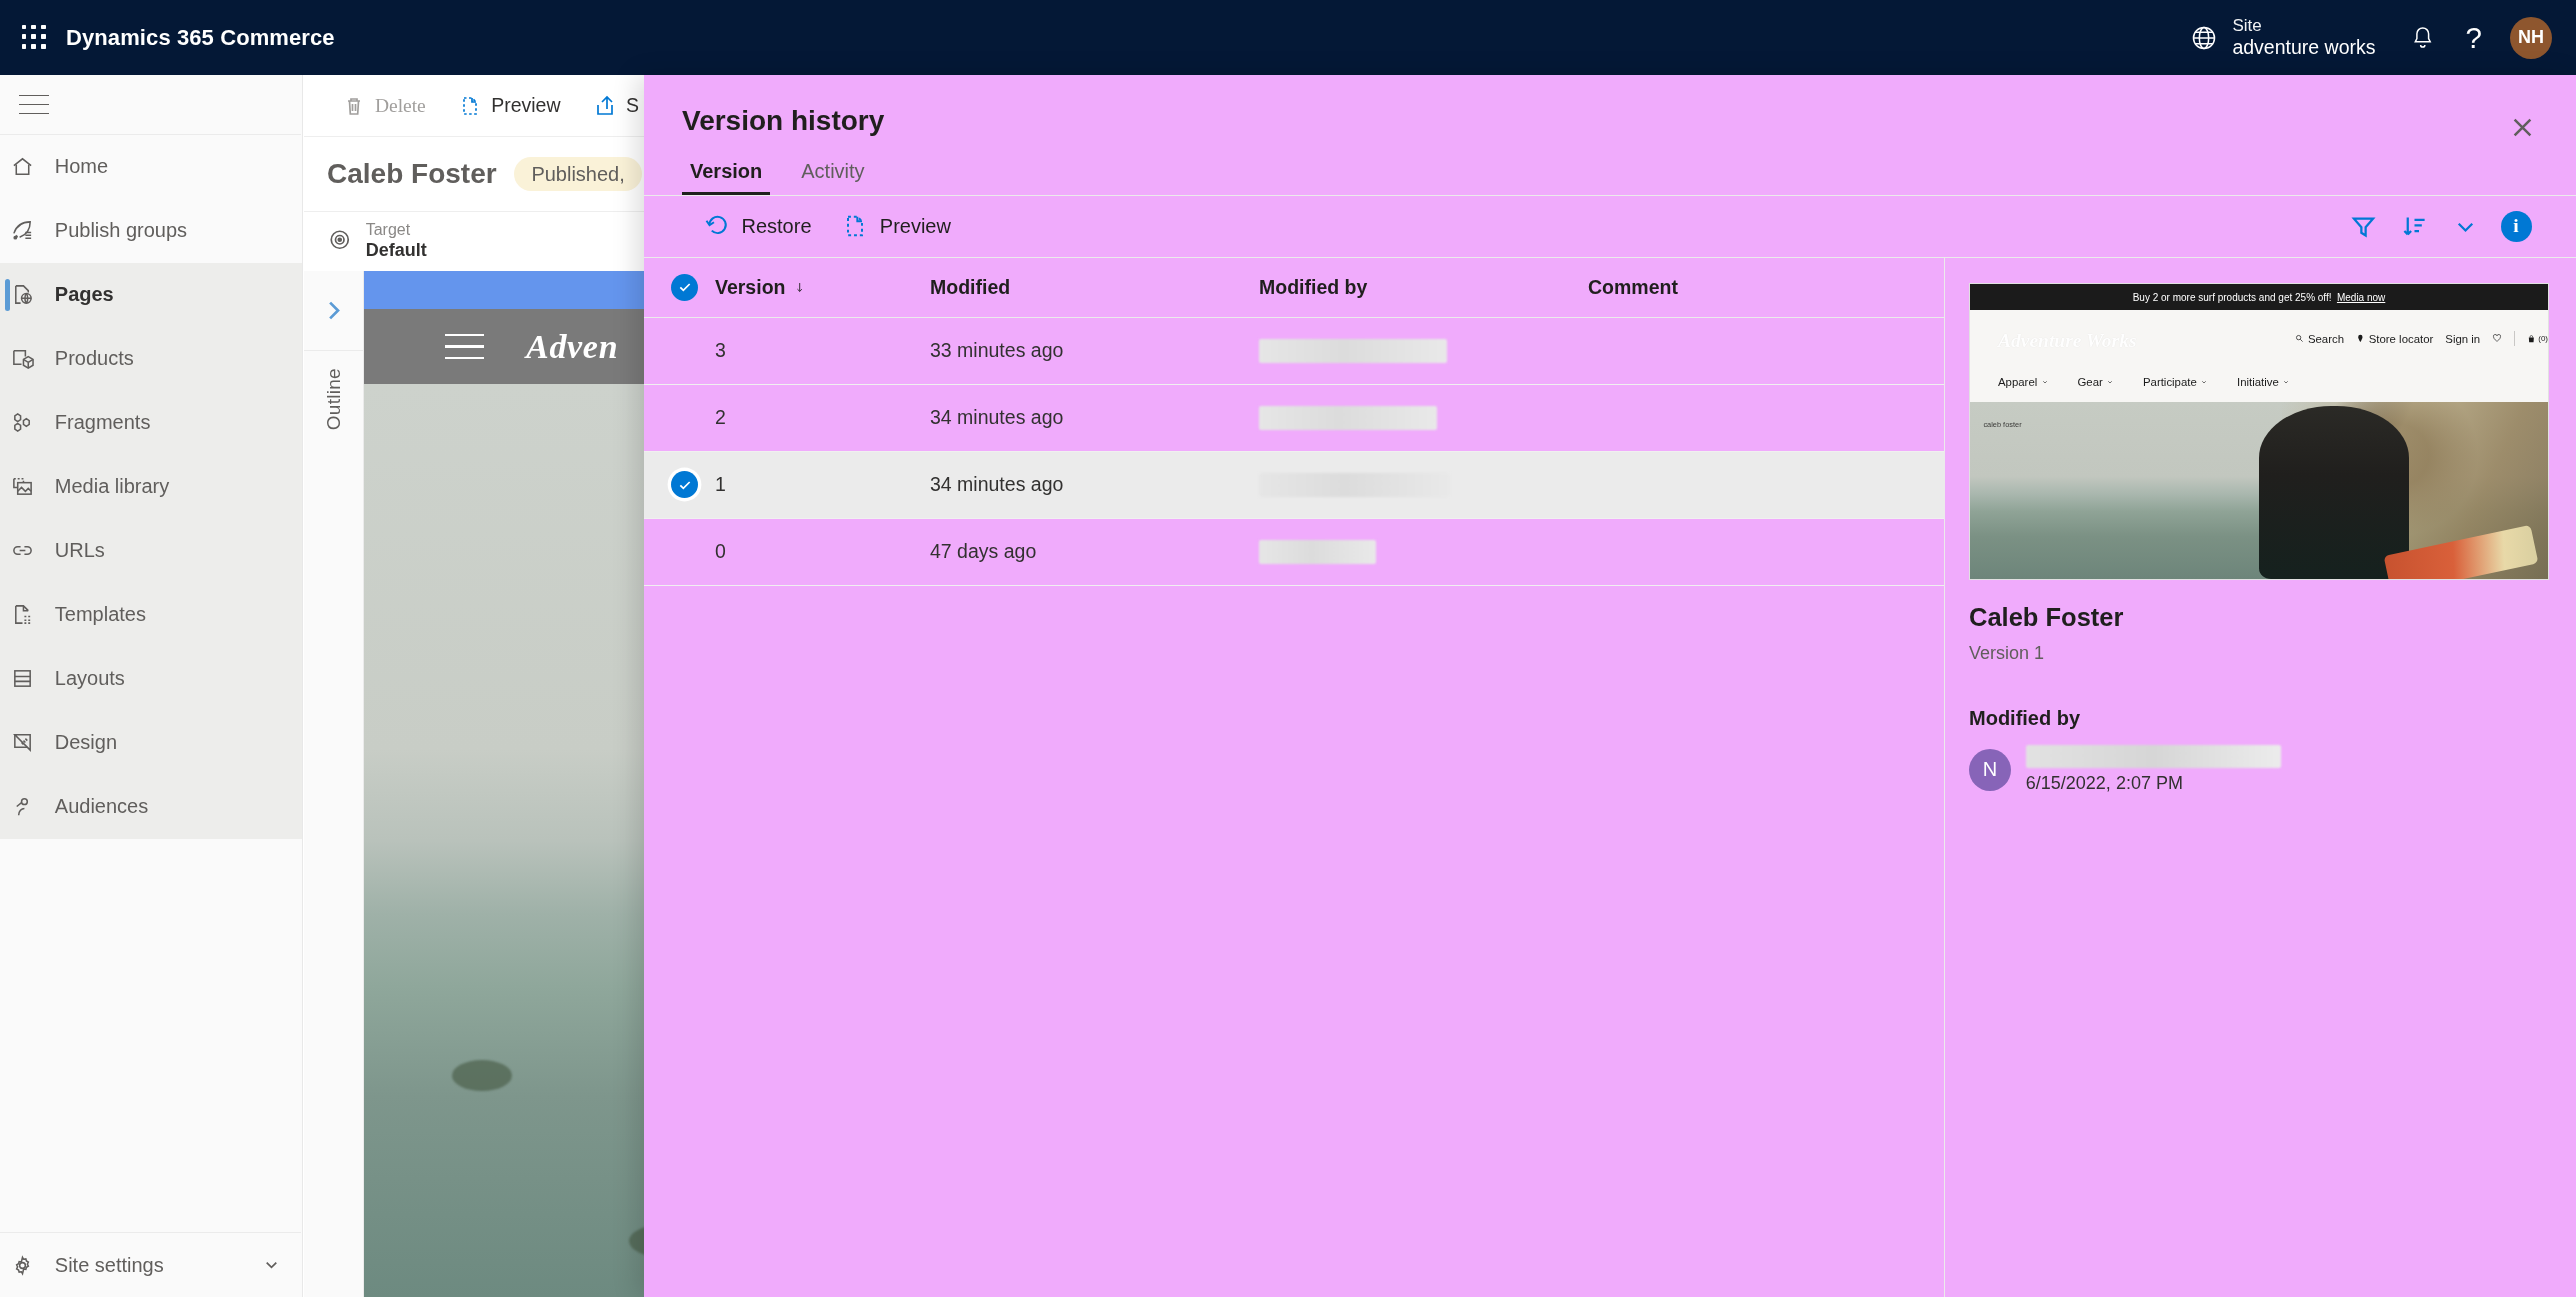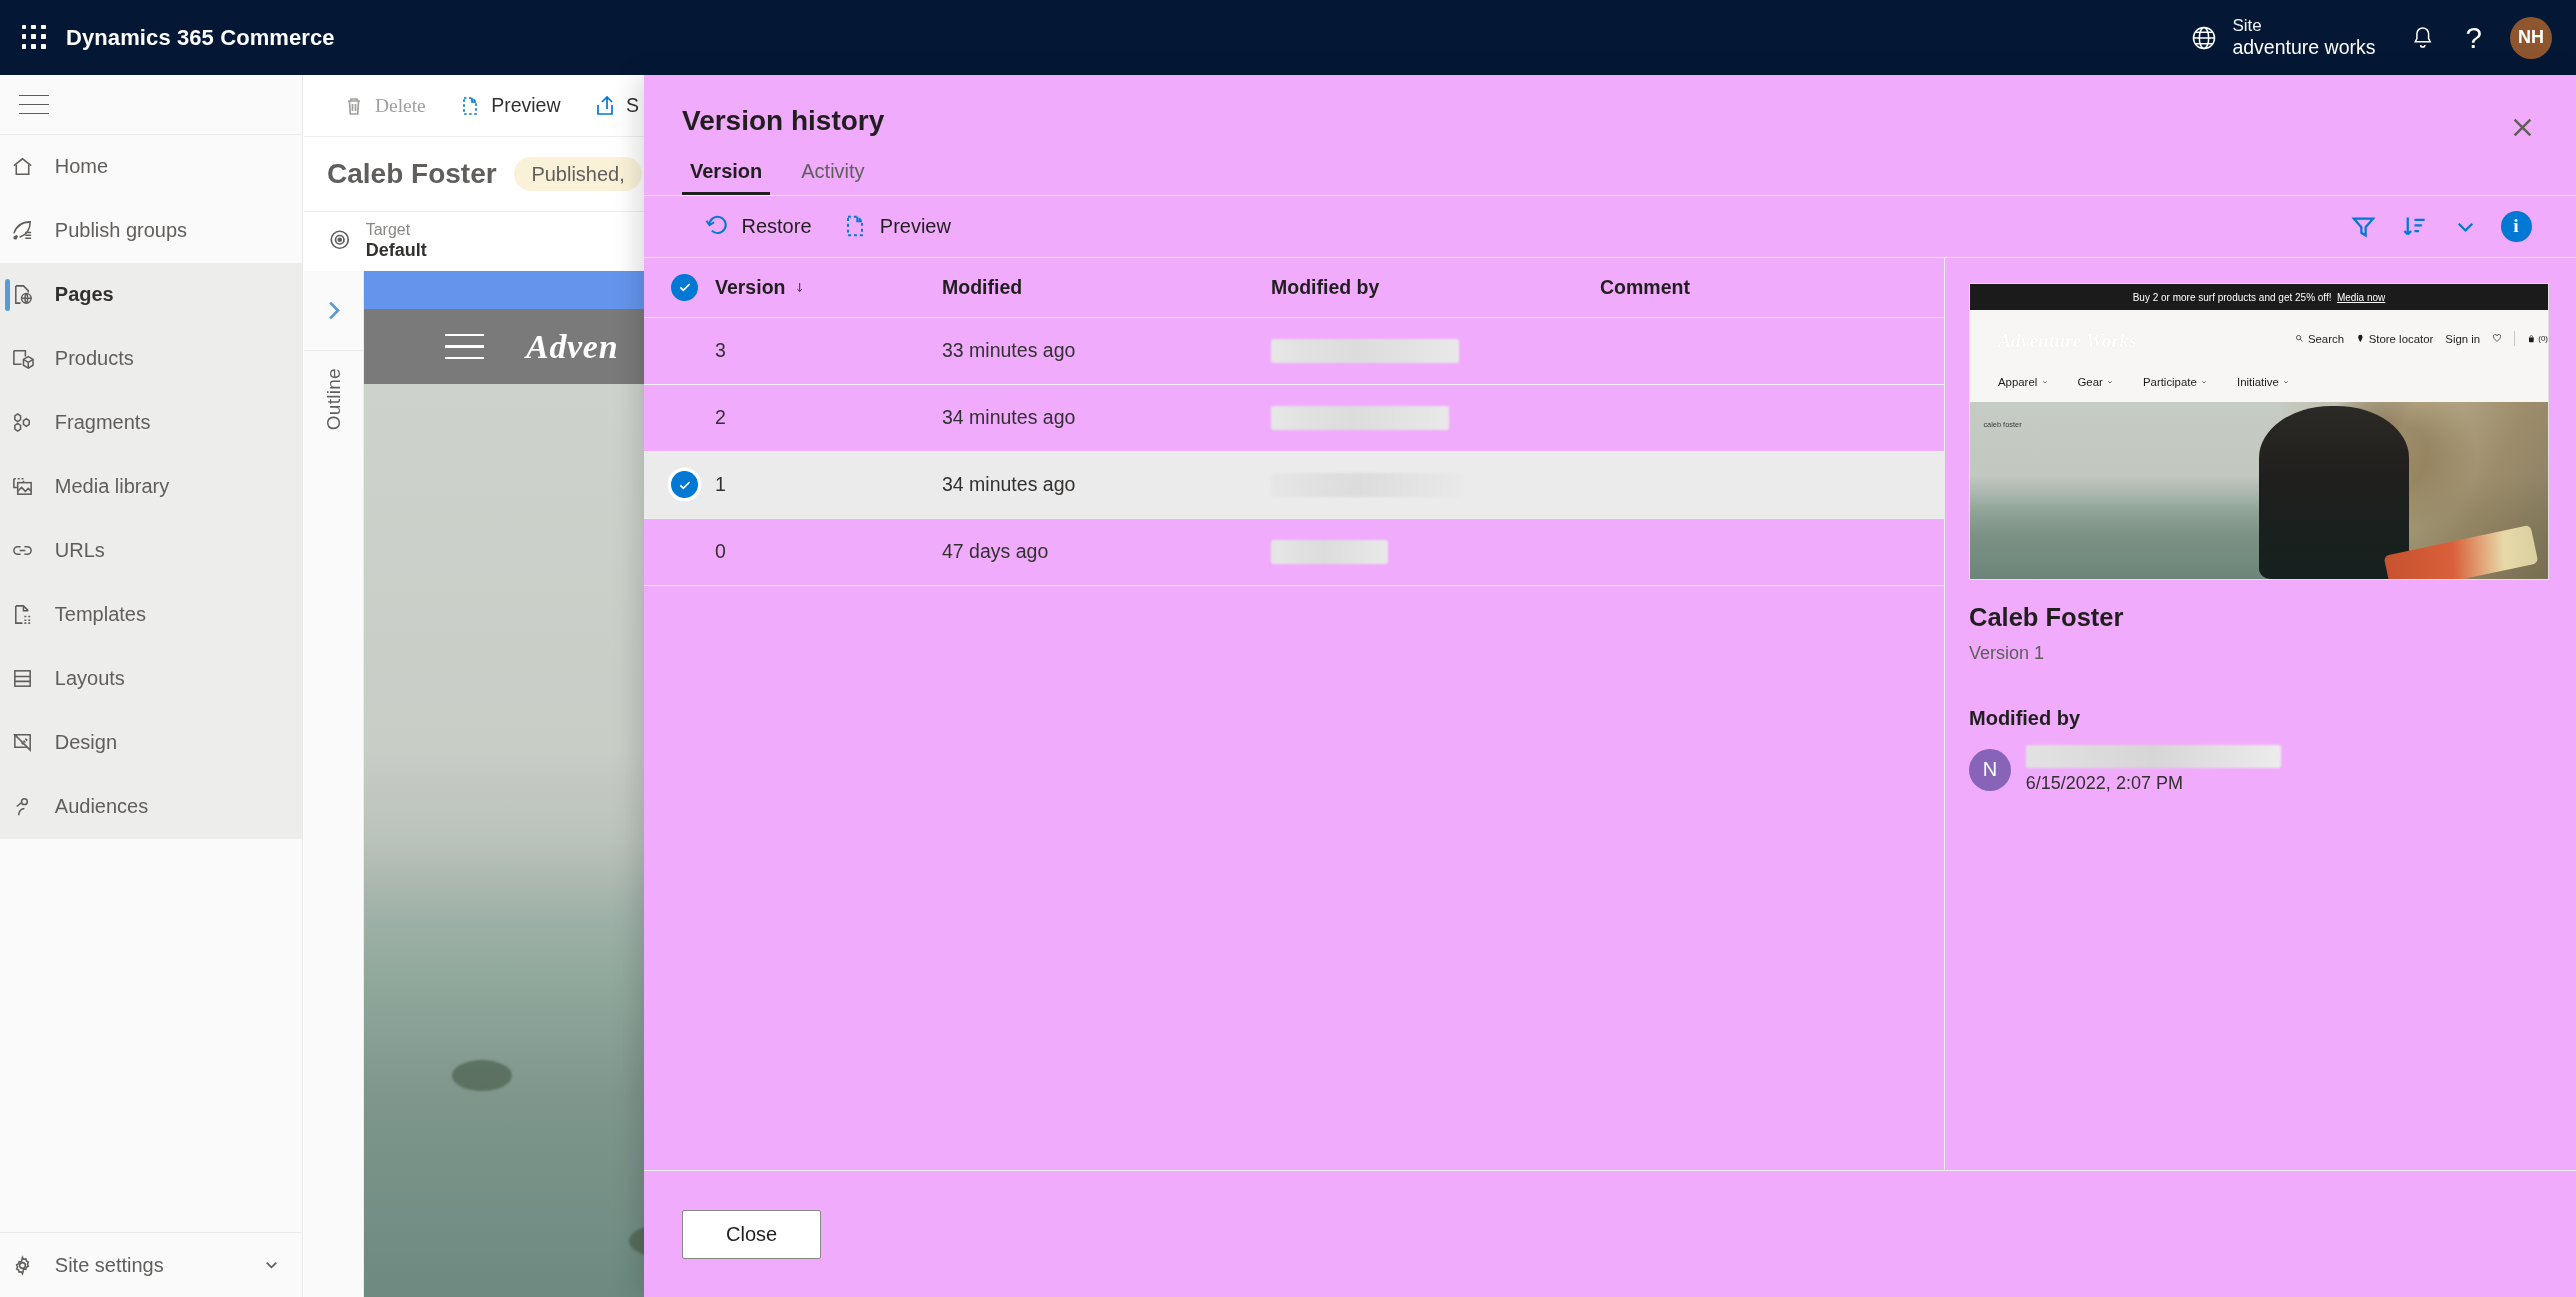--- a/index.html
+++ b/index.html
@@ -165,21 +165,21 @@
 
   
   .vtable { width: 100%; }
   .vt-head { display: flex; align-items: center; height: 59px; padding-left: 27px; }
   .vt-head .col { font-size: 19.5px; color: #201f1e; font-weight: 600; }
   .vt-head-line { height: 0.7px; background: #ebebeb; margin-left: 0; }
   .vt-row { display: flex; align-items: center; height: 67px; padding-left: 27px; border-bottom: 0.7px solid #f0f0f0; cursor: pointer; }
   .vt-row.selected { background: #ebebeb; }
   .col-check { width: 44px; min-width: 44px; display: flex; align-items: center; }
   .col-version { width: 215px; min-width: 215px; }
-  .col-modified { width: 329px; min-width: 329px; margin-left: 12px; }
+  .col-modified { width: 329px; min-width: 329px; }
   .col-modby { width: 329px; min-width: 329px; }
   .col-comment { flex: 1; }
   .cell { font-size: 19.5px; color: #323130; }
   .cell-hdr-sort { display: inline-flex; align-items: center; gap: 8px; }
   .sortarrow { width: 13.4px; height: 19px; }
   .chk {
     width: 27px; height: 27px; border-radius: 50%; background: #0078d4;
     display: flex; align-items: center; justify-content: center;
   }
   .chk svg { stroke: #ffffff; stroke-width: 2.6; fill: none; }
@@ -738,18 +738,15 @@
         <div class="avatar-sm">N</div>
         <div class="modby-txt">
           <div class="modby-redact"></div>
           <div class="modby-date">6/15/2022, 2:07 PM</div>
         </div>
       </div>
 
     </div>
   </div>
 
-  <div class="panel-footer">
-    <button class="btn-close">Close</button>
-  </div>
 
 </div>
 
 
 </body></html>

